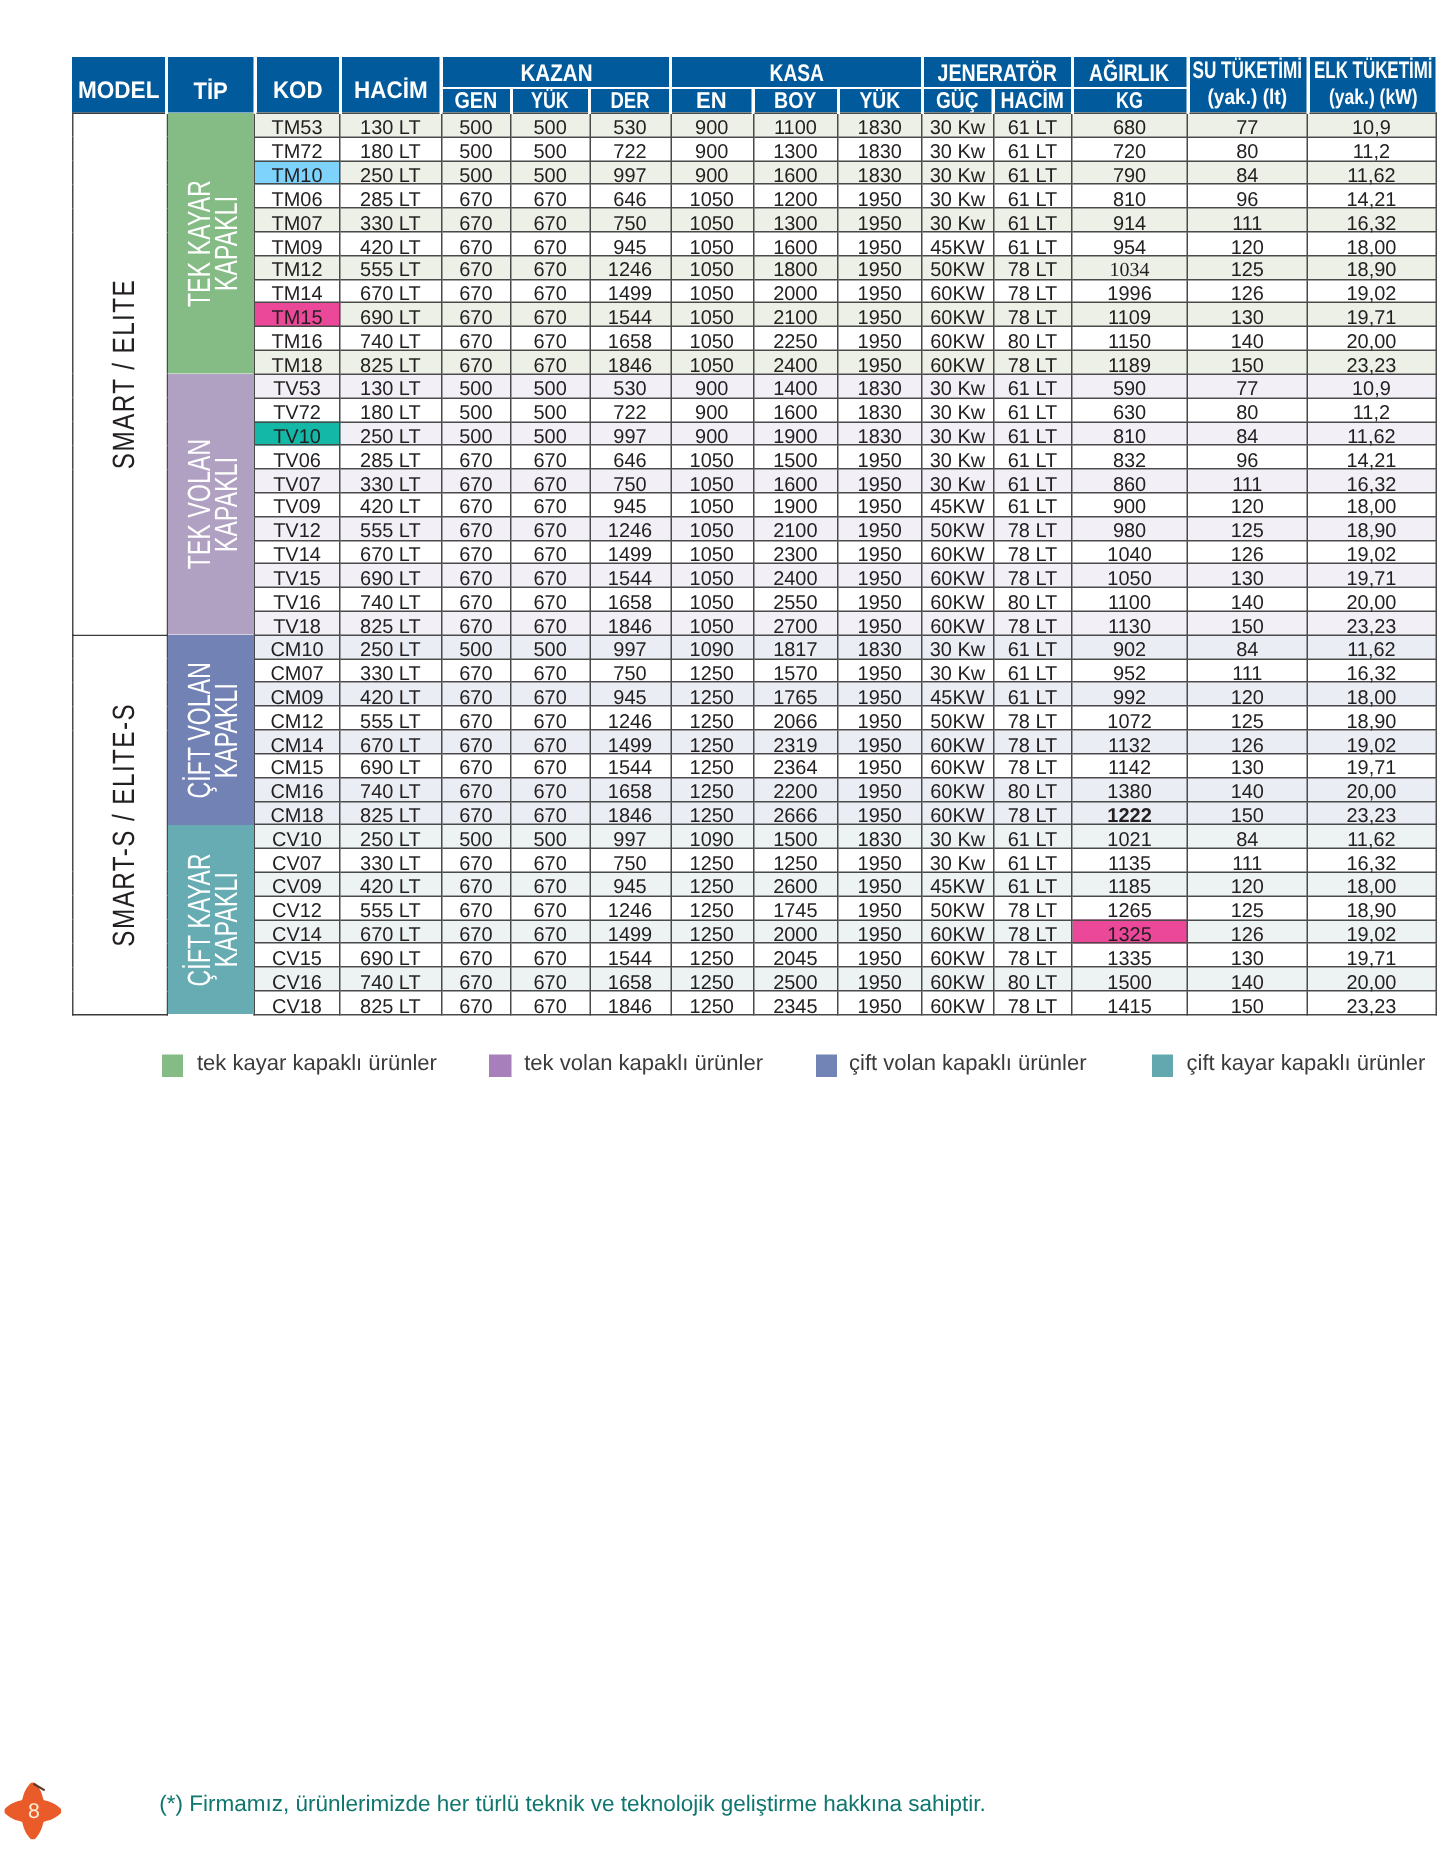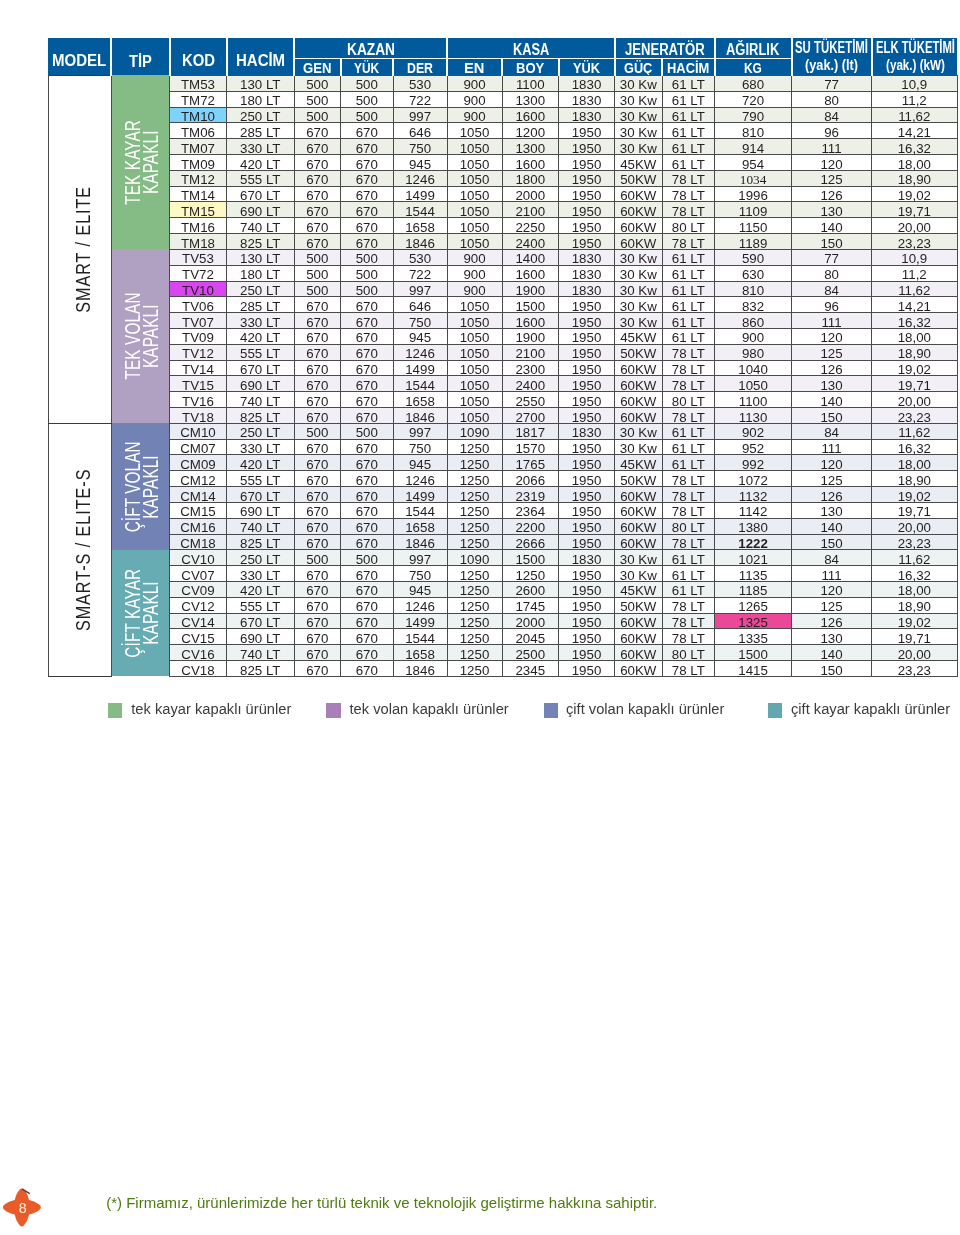--- a/index.html
+++ b/index.html
@@ -63,21 +63,21 @@
   font-size:21.4px; font-weight:400; }
 
 
 .legend { position:absolute; left:0; top:703px; width:960px; height:20px; }
 .lg { position:absolute; top:0; display:flex; align-items:flex-start; }
 .lg .sw { width:14.6px; height:14.8px; flex:0 0 auto; }
 .lg .lb { font-size:14.7px; color:#3b3b3b; white-space:nowrap; line-height:1;
   position:relative; top:-0.9px; }
 
 
-.footnote { position:absolute; left:106.2px; top:1195.3px; font-size:15px; color:#4d7c0f; line-height:1; }
+.footnote { position:absolute; left:106.2px; top:1195.3px; font-size:15px; color:#0f766e; line-height:1; }
 .pagenum { position:absolute; left:2.1px; top:1188.4px; width:40px; height:39px; }
 .pagenum .num { position:absolute; left:0; top:0; width:40px; height:39px;
   display:flex; align-items:center; justify-content:center;
   font-size:14.2px; color:#FBEFD8; font-weight:400; letter-spacing:0;
   padding-left:1px; padding-top:0.2px; }
 </style>
 </head>
 <body>
 
 <div id="page">
@@ -504,21 +504,21 @@
               <i>1996</i>
             </td>
             <td>
               <i>126</i>
             </td>
             <td>
               <i>19,02</i>
             </td>
           </tr>
           <tr>
-            <td style="background: #fef9c3;">
+            <td style="background: #ec4899;">
               <i>TM15</i>
             </td>
             <td style="background: rgb(236, 240, 230);">
               <i>690 LT</i>
             </td>
             <td style="background: rgb(236, 240, 230);">
               <i>670</i>
             </td>
             <td style="background: rgb(236, 240, 230);">
               <i>670</i>
@@ -714,21 +714,21 @@
               <i>630</i>
             </td>
             <td>
               <i>80</i>
             </td>
             <td>
               <i>11,2</i>
             </td>
           </tr>
           <tr>
-            <td style="background: #d946ef;">
+            <td style="background: #14b8a6;">
               <i>TV10</i>
             </td>
             <td style="background: rgb(242, 239, 247);">
               <i>250 LT</i>
             </td>
             <td style="background: rgb(242, 239, 247);">
               <i>500</i>
             </td>
             <td style="background: rgb(242, 239, 247);">
               <i>500</i>

